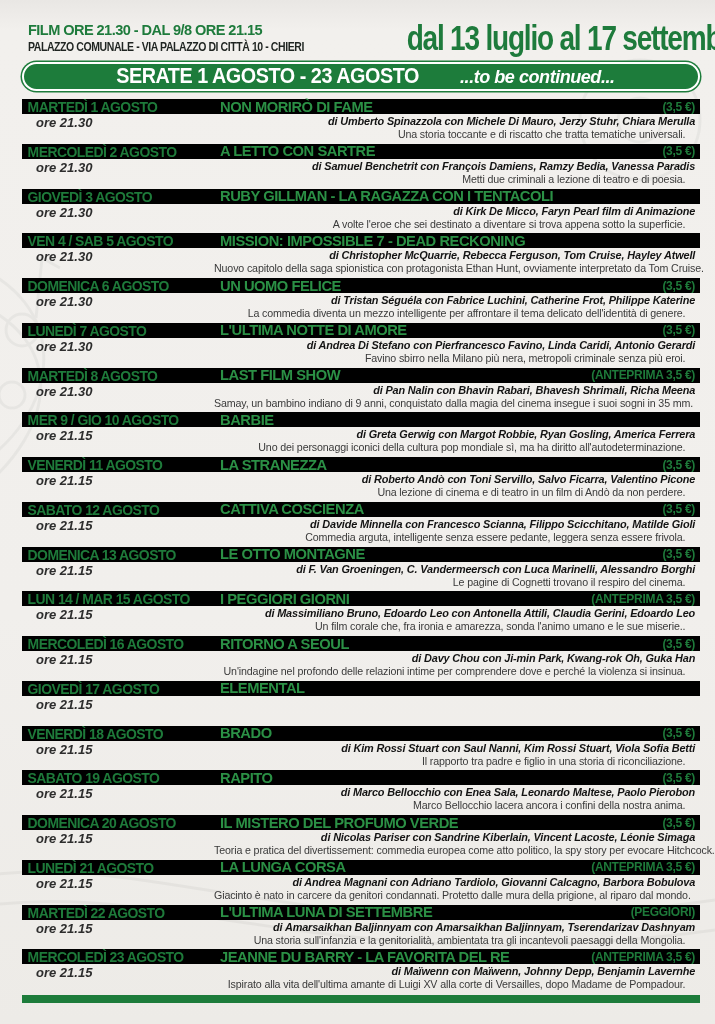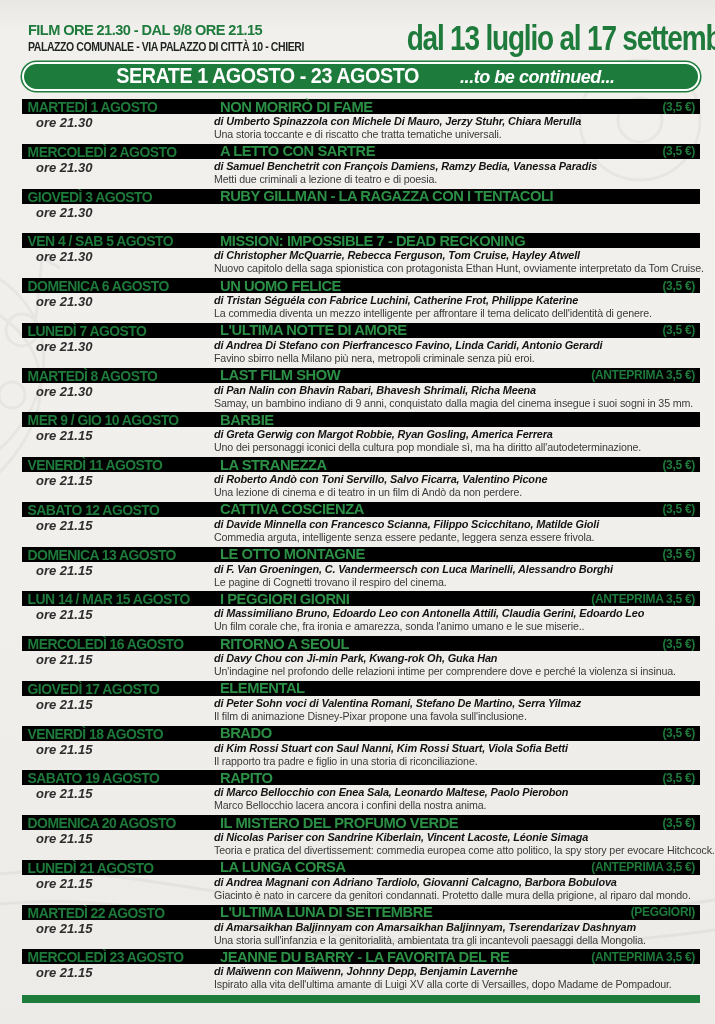--- a/index.html
+++ b/index.html
@@ -31,21 +31,21 @@
 
   
   .list{margin-top:8px;}
   .row{height:44.75px;}
   .row-head{display:flex;align-items:center;background:#000000;height:15px;}
   .c-date{width:192px;flex:none;padding-left:6px;color:#1e7a3a;font-weight:bold;font-size:15px;letter-spacing:-0.6px;white-space:nowrap;transform:scaleX(.93);transform-origin:left;}
   .c-title{flex:1;color:#2b9045;font-weight:bold;font-size:15.5px;letter-spacing:-0.5px;white-space:nowrap;transform:scaleX(.95);transform-origin:left;}
   .c-price{flex:none;padding-right:5px;color:#1e7a3a;font-weight:bold;font-size:12px;letter-spacing:-0.3px;white-space:nowrap;}
   .row-body{display:flex;}
   .c-time{width:192px;flex:none;padding-left:14px;box-sizing:border-box;color:#2d2d2d;font-weight:bold;font-style:italic;font-size:13px;margin-top:1px;}
-  .c-details{flex:1;min-width:0;}
+  .c-details{flex:1;min-width:0;text-align:right;}
   .c-credits{color:#141414;font-weight:bold;font-style:italic;font-size:11px;letter-spacing:-0.15px;white-space:nowrap;margin-top:1px;transform:scaleX(.99);transform-origin:left;}
   .c-desc{color:#3a3a3a;font-size:11px;letter-spacing:-0.15px;white-space:nowrap;margin-top:1px;transform:scaleX(.97);transform-origin:left;}
 
   .bottom-bar{height:8px;background:#1d7c3b;margin-top:1px;}
 </style>
 </head>
 <body>
 
 <svg class="watermark" viewBox="0 0 715 1024" xmlns="http://www.w3.org/2000/svg">
   <g stroke="#6a6f6a" stroke-width="3" fill="none">
@@ -108,20 +108,24 @@
   </div>
 
   <div class="row">
     <div class="row-head">
       <div class="c-date">GIOVEDÌ 3 AGOSTO</div>
       <div class="c-title">RUBY GILLMAN - LA RAGAZZA CON I TENTACOLI</div>
       <div class="c-price"></div>
     </div>
     <div class="row-body">
       <div class="c-time">ore 21.30</div>
+      <div class="c-details">
+        <div class="c-credits">di Kirk De Micco, Faryn Pearl film di Animazione</div>
+        <div class="c-desc">A volte l'eroe che sei destinato a diventare si trova appena sotto la superficie.</div>
+      </div>
     </div>
   </div>
 
   <div class="row">
     <div class="row-head">
       <div class="c-date">VEN 4 / SAB 5 AGOSTO</div>
       <div class="c-title">MISSION: IMPOSSIBLE 7 - DEAD RECKONING</div>
       <div class="c-price"></div>
     </div>
     <div class="row-body">
@@ -269,24 +273,20 @@
   </div>
 
   <div class="row">
     <div class="row-head">
       <div class="c-date">GIOVEDÌ 17 AGOSTO</div>
       <div class="c-title">ELEMENTAL</div>
       <div class="c-price"></div>
     </div>
     <div class="row-body">
       <div class="c-time">ore 21.15</div>
-      <div class="c-details">
-        <div class="c-credits">di Peter Sohn voci di Valentina Romani, Stefano De Martino, Serra Yilmaz</div>
-        <div class="c-desc">Il film di animazione Disney-Pixar propone una favola sull'inclusione.</div>
-      </div>
     </div>
   </div>
 
   <div class="row">
     <div class="row-head">
       <div class="c-date">VENERDÌ 18 AGOSTO</div>
       <div class="c-title">BRADO</div>
       <div class="c-price">(3,5 €)</div>
     </div>
     <div class="row-body">

